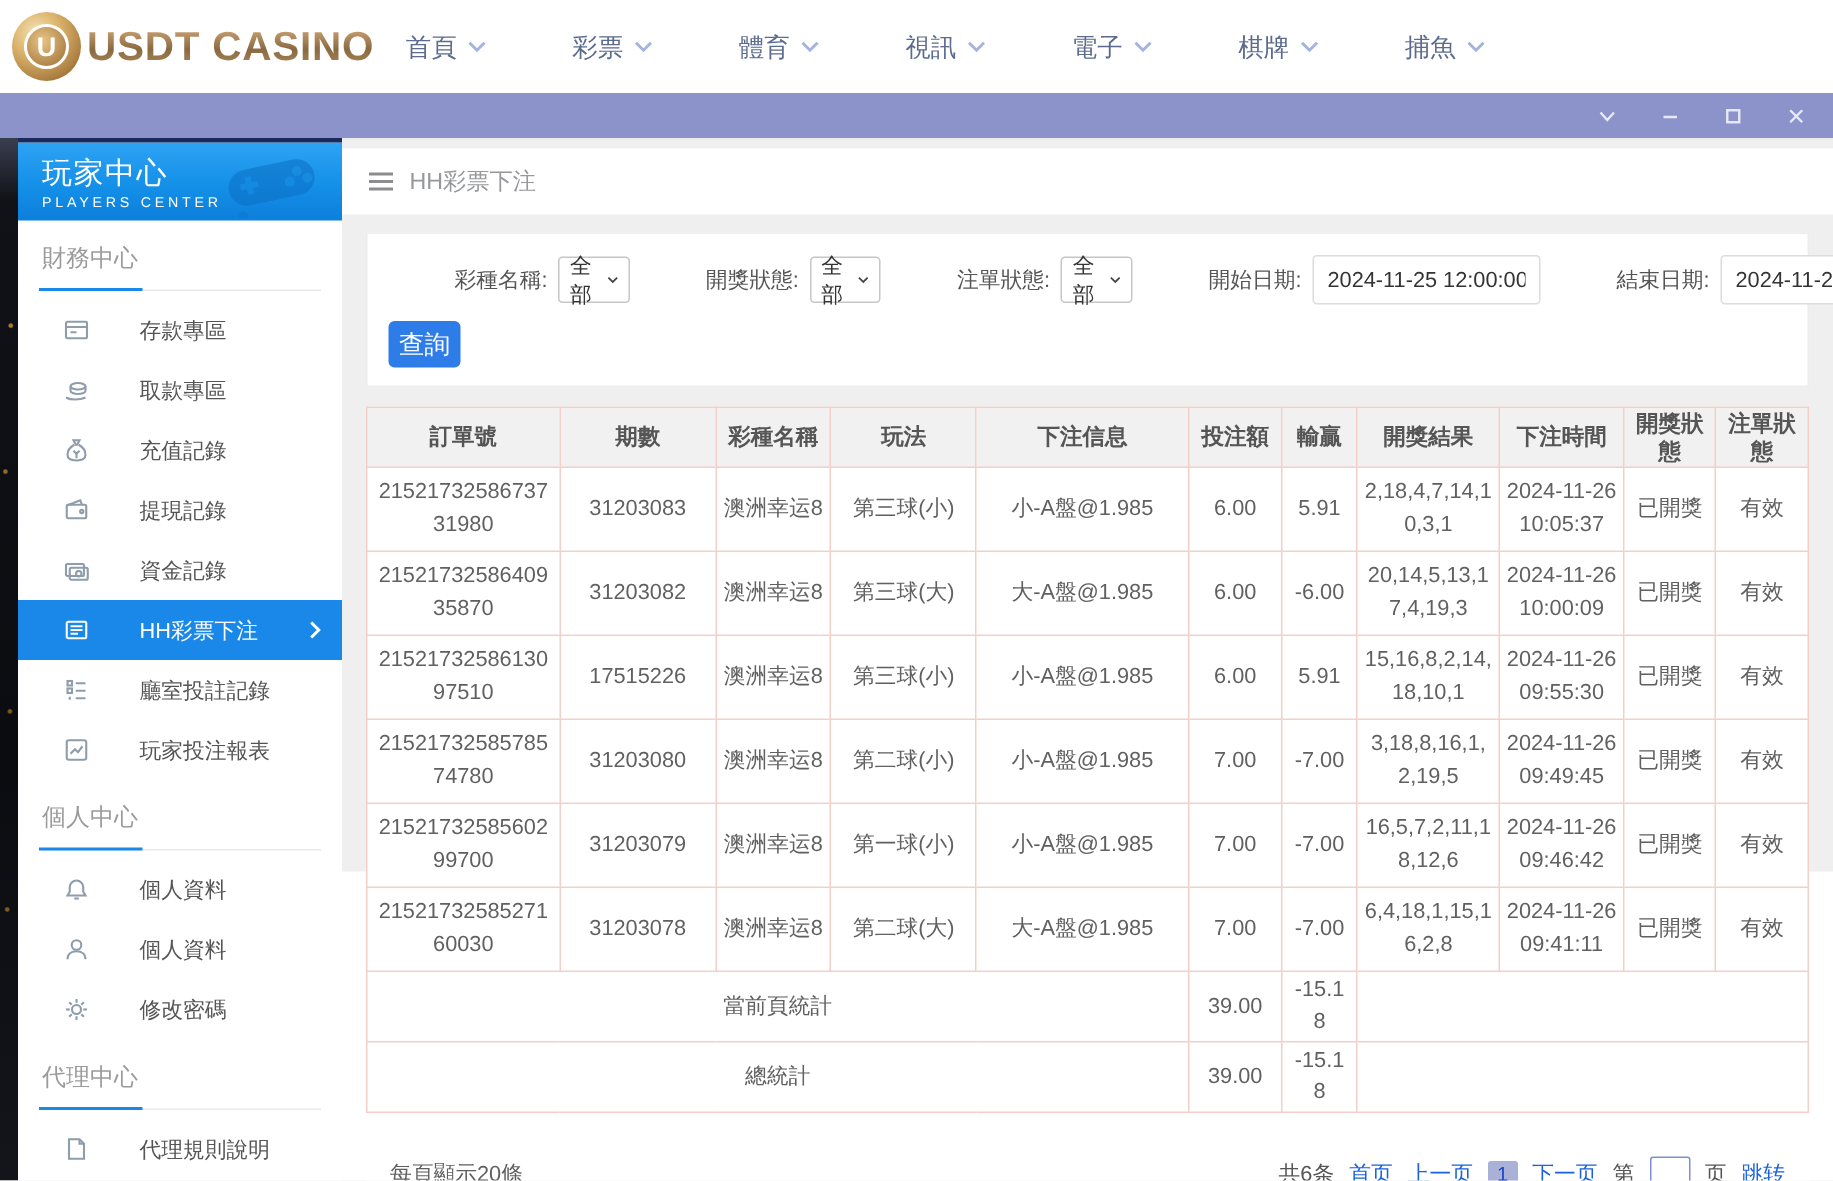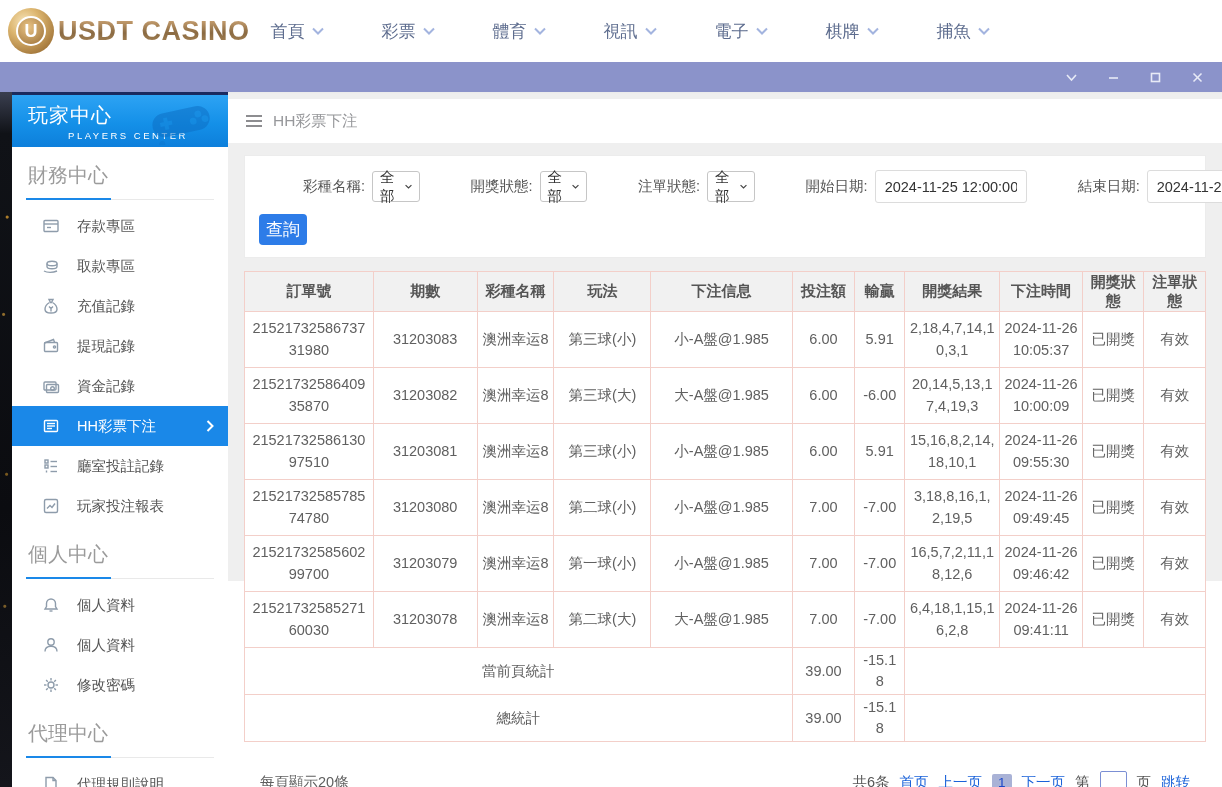--- a/index.html
+++ b/index.html
@@ -40,27 +40,27 @@
       radial-gradient(circle at 55% 55%, rgba(210,150,40,.55) 0 1px, transparent 2px),
       radial-gradient(circle at 40% 74%, rgba(230,170,60,.5) 0 1px, transparent 2px),
       linear-gradient(180deg,#3a3f50 0%, #101217 6%, #0b0c10 60%, #14151b 100%); }
 
   
   .sidebar { position:absolute; left:12px; top:0; width:216px; height:695px; background:#fff; }
   .side-header { height:55px; border-top:3px solid #1b2b60;
     background:linear-gradient(180deg,#2da3f4 0%, #1490e8 55%, #0d7fdb 100%);
     color:#fff; padding:7px 0 0 16px; position:relative; overflow:hidden; }
   .side-header .t1 { font-size:20px; letter-spacing:1px; }
-  .side-header .t2 { font-size:9.5px; letter-spacing:2.5px; margin-top:1px;text-align:center; }
+  .side-header .t2 { font-size:9.5px; letter-spacing:2.5px; margin-top:1px; }
   .pad-decal { position:absolute; right:6px; top:4px; opacity:.75; }
   .section-head { margin:0 14px; padding-top:15px; border-bottom:1px solid #e9e9e9; }
-  .section-head .t { display:inline-block; color:#9b9b9b; font-size:20px; padding:0 3px 9px 2px;
+  .section-head .t { display:inline-block; color:#9b9b9b; font-size:16px; padding:0 3px 9px 2px;
     border-bottom:2px solid #1a88e8; margin-bottom:-1px; }
   .side-group { padding-top:6px; }
-  .side-item { height:40px; display:flex; align-items:center; padding-left:30px; gap:17px;
+  .side-item { height:40px; display:flex; align-items:center; padding-left:30px; gap:33px;
     font-size:14.5px; color:#555; cursor:pointer; position:relative; }
   .side-item .ic { width:18px; height:18px; color:#8e9cab; flex:0 0 18px; }
   .side-item .ic svg { width:18px; height:18px; }
   .side-item .ic svg * { stroke:currentColor; fill:none; stroke-width:1.4; }
   .side-item.active { background:#1a88e8; color:#fff; }
   .side-item.active .ic { color:#fff; }
   .chev-rt { position:absolute; right:14px; width:8px; height:12px; }
   .chev-rt polyline { fill:none; stroke:#fff; stroke-width:2; }
 
   
@@ -440,21 +440,21 @@
             <td>大-A盤@1.985</td>
             <td>6.00</td>
             <td>-6.00</td>
             <td>20,14,5,13,17,4,19,3</td>
             <td>2024-11-26 10:00:09</td>
             <td>已開獎</td>
             <td>有效</td>
           </tr>
           <tr>
             <td>2152173258613097510</td>
-            <td>31203081</td>
+            <td>17515226</td>
             <td>澳洲幸运8</td>
             <td>第三球(小)</td>
             <td>小-A盤@1.985</td>
             <td>6.00</td>
             <td>5.91</td>
             <td>15,16,8,2,14,18,10,1</td>
             <td>2024-11-26 09:55:30</td>
             <td>已開獎</td>
             <td>有效</td>
           </tr>

